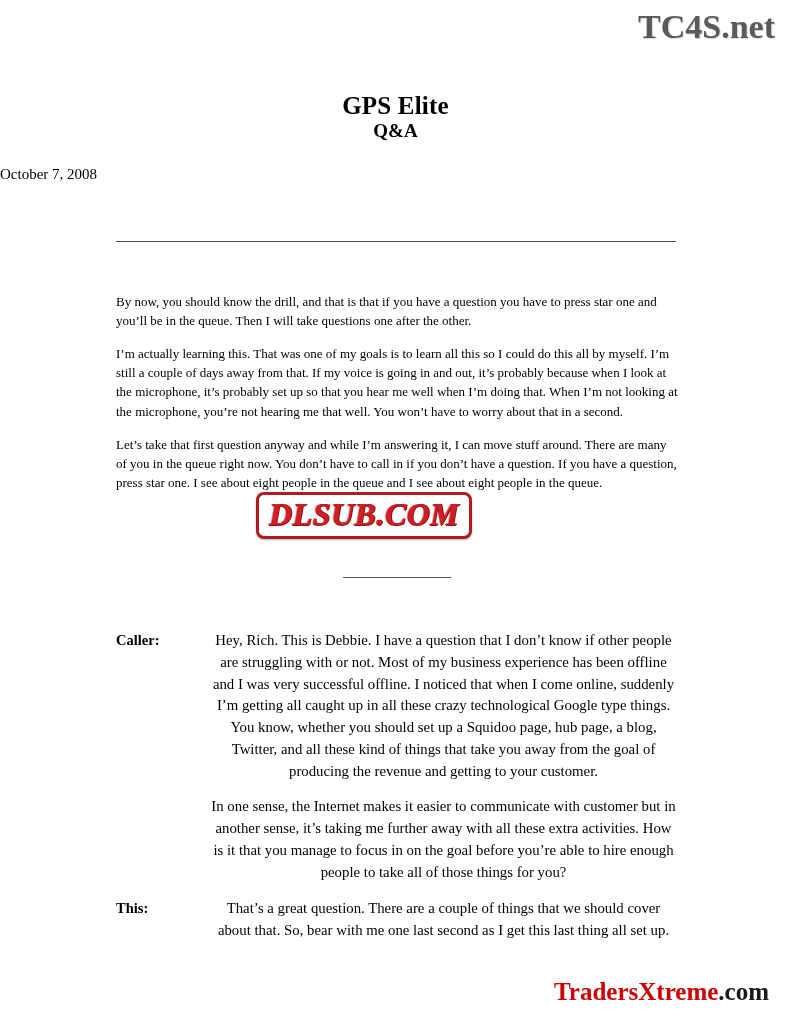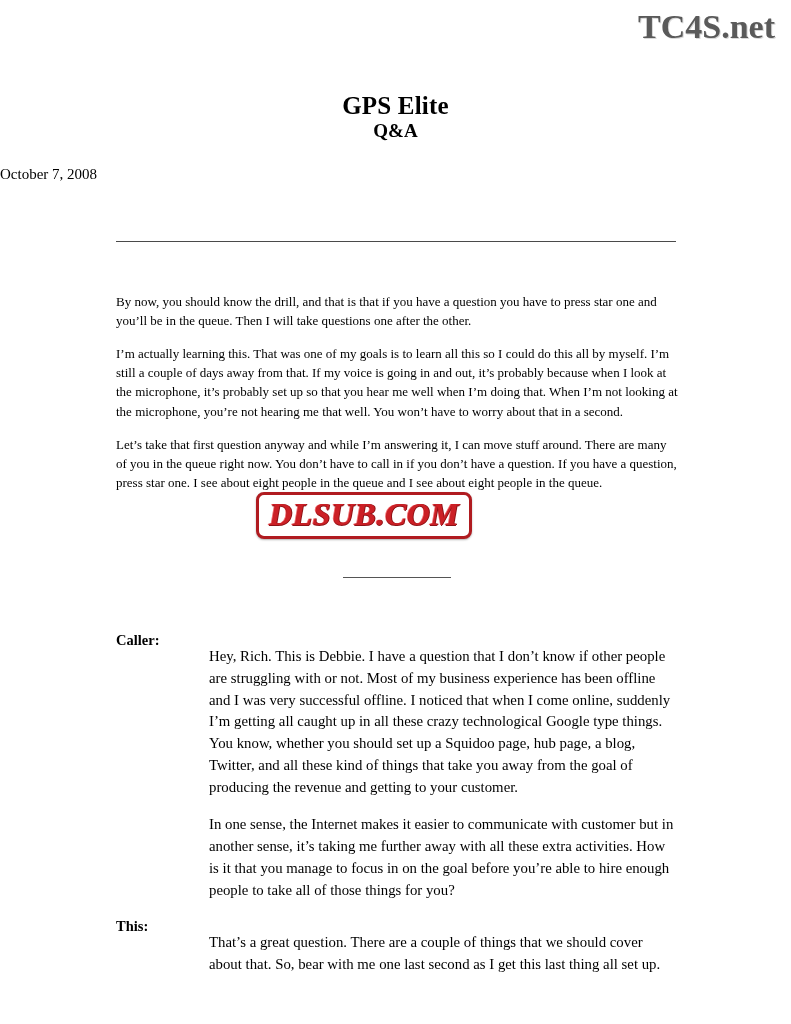--- a/index.html
+++ b/index.html
@@ -105,21 +105,22 @@
     font-weight: bold;
     font-size: 14.5px;
     line-height: 1.47;
   }
   .speech {
     flex: 1;
   }
   .speech p {
     font-size: 14.8px;
     line-height: 1.47;
-    margin: 16px 0 14px 0;
+    margin: 0 0 14px 0;
+    text-align: center;
   }
   .speech p:last-child { margin-bottom: 0; }
 
   
   .wm-center {
     position: absolute;
     left: 256px;
     top: 492px;
     font-family: "Liberation Serif", serif;
     font-weight: bold;
@@ -182,14 +183,17 @@
     <div class="turn">
       <div class="speaker">This:</div>
       <div class="speech">
         <p>That’s a great question. There are a couple of things that we should cover about that. So, bear with me one last second as I get this last thing all set up.</p>
       </div>
     </div>
   </div>
 
   <div class="wm-center">DLSUB.COM</div>
 
+  <div class="wm-bottom">
+    <span class="red">TradersXtreme</span><span class="dark">.com</span>
+  </div>
 
 </div>
 
 </body></html>

